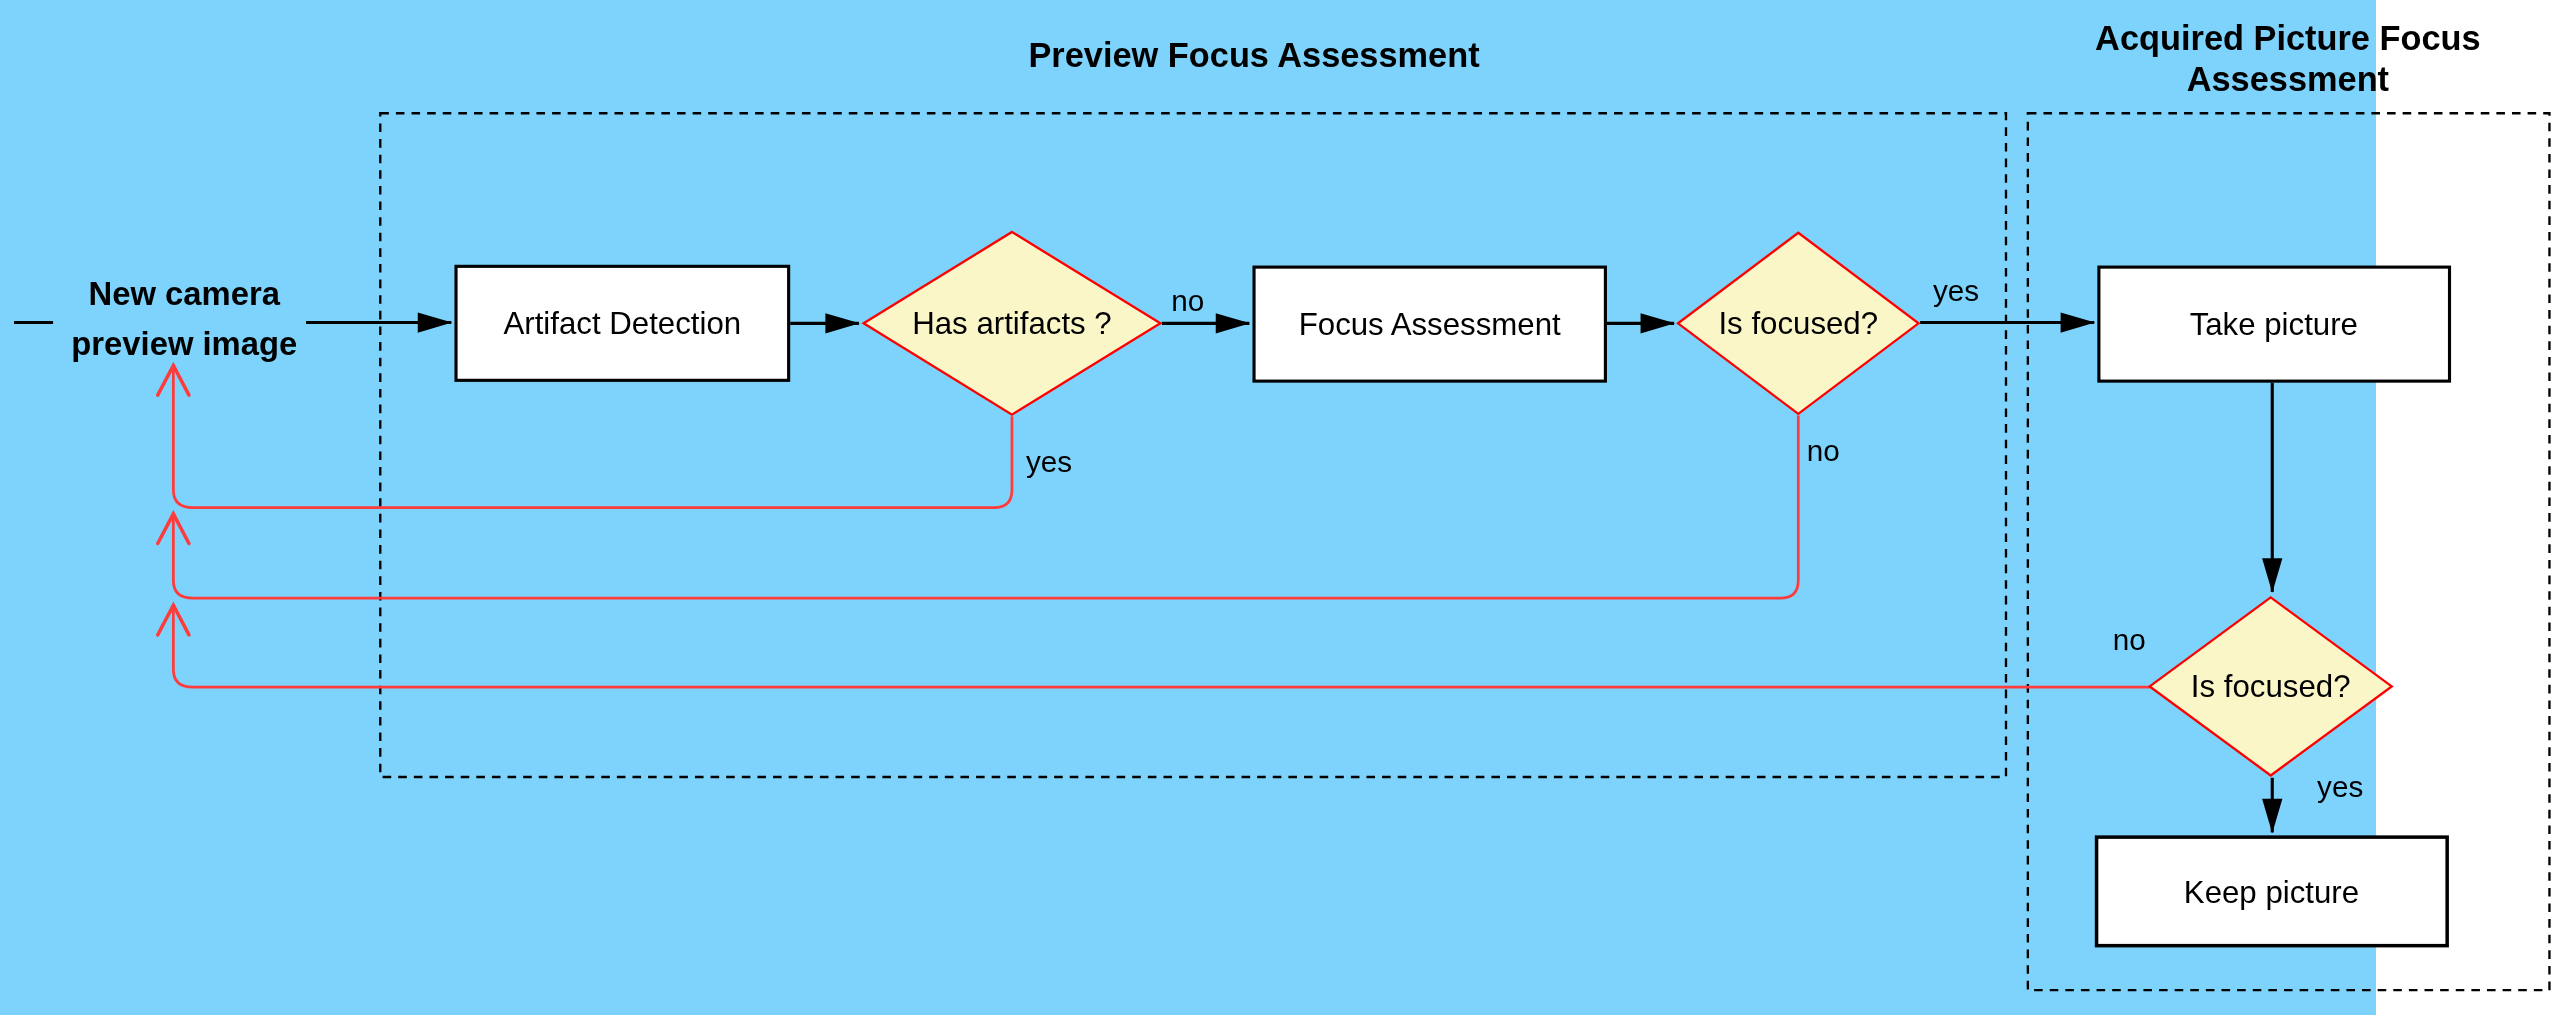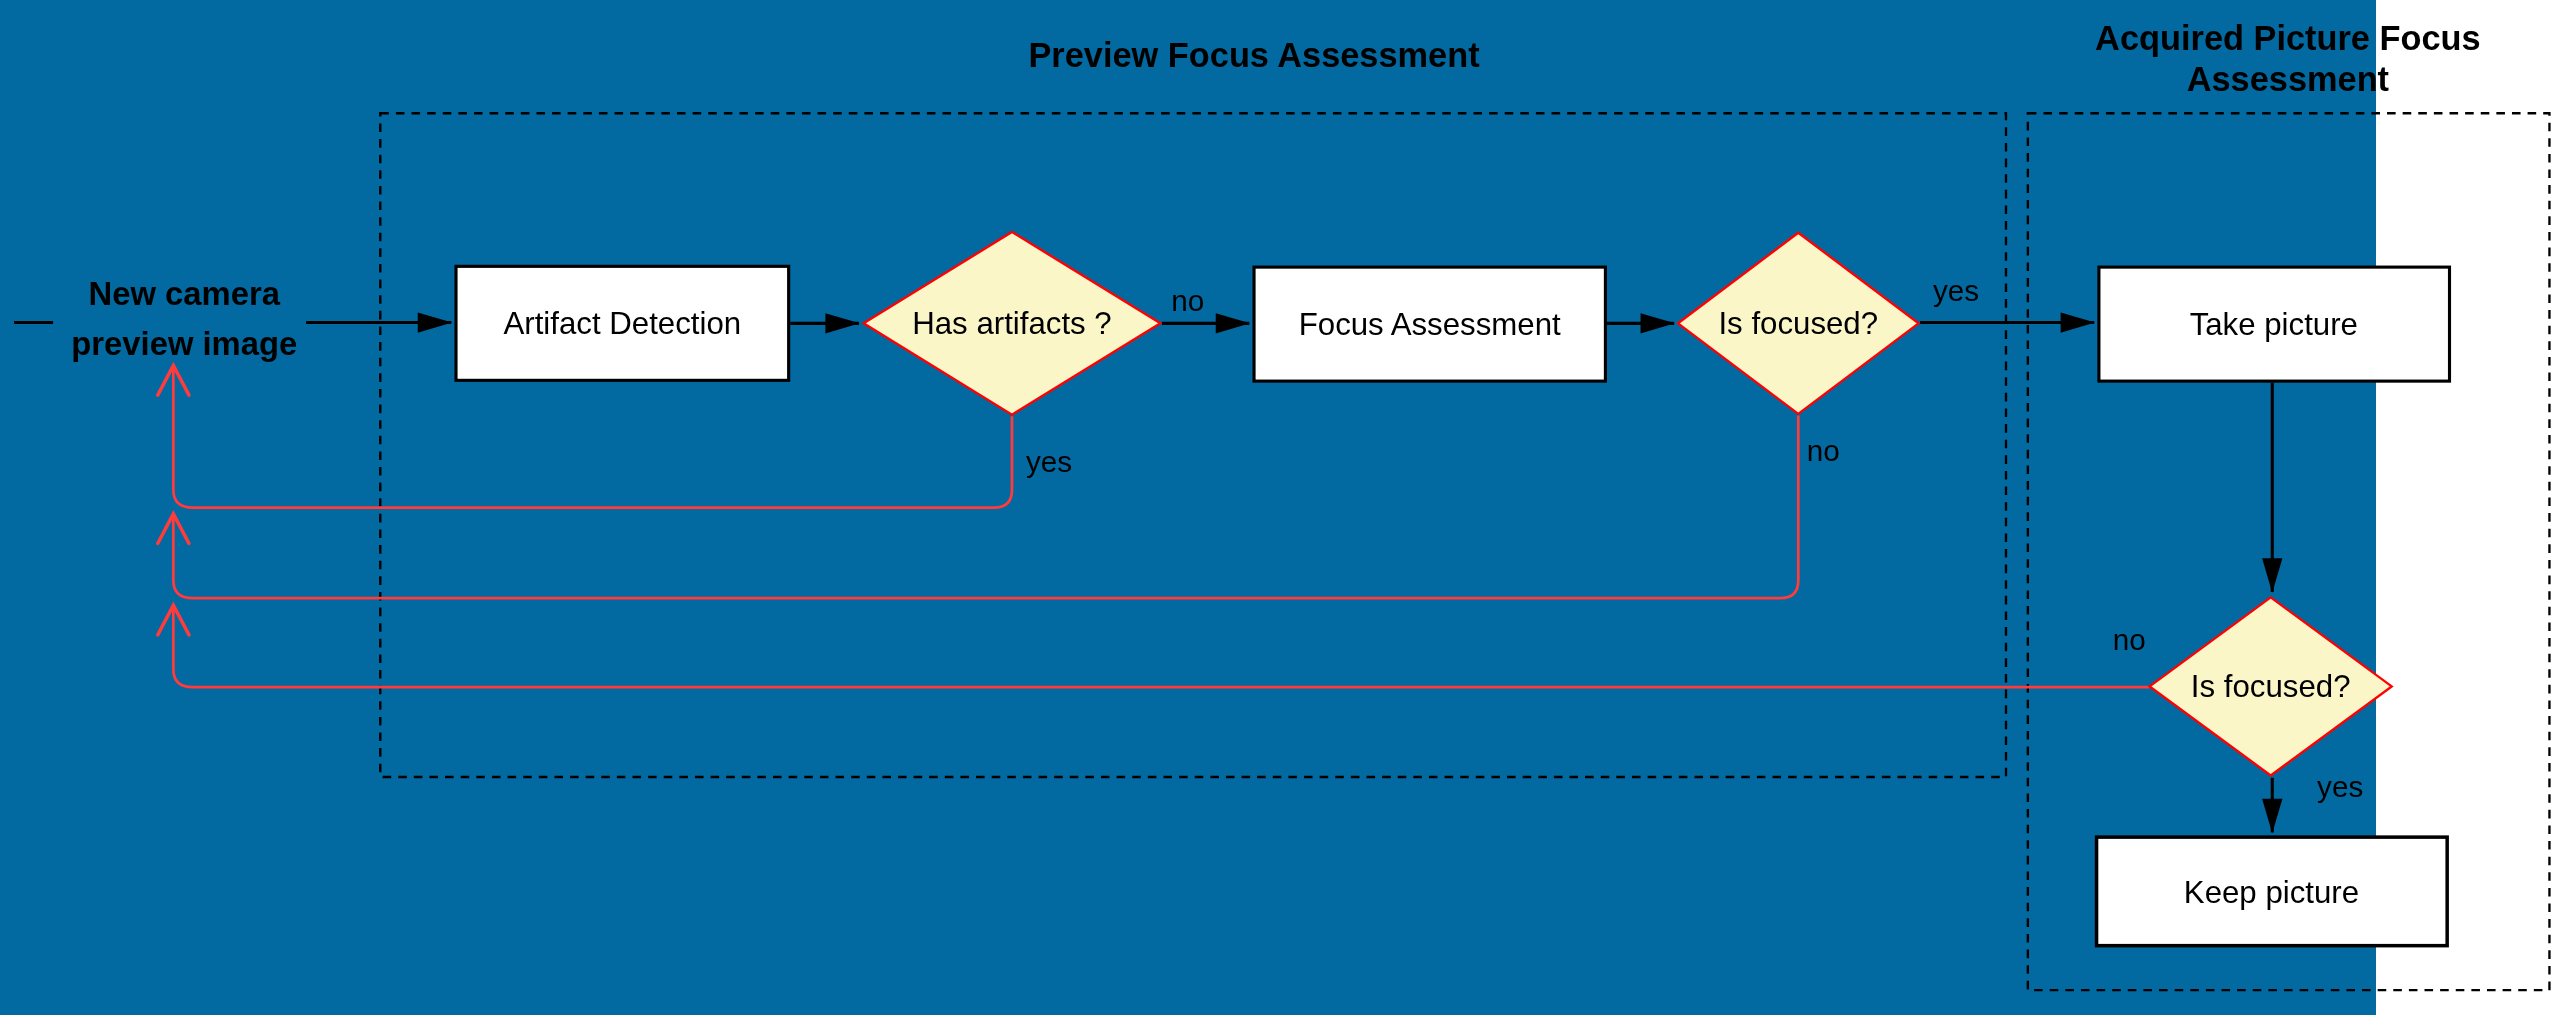--- a/index.html
+++ b/index.html
@@ -3,21 +3,21 @@
 <meta charset="utf-8">
 <style>
   html, body {
     margin: 0;
     padding: 0;
     background: #ffffff;
   }
   .canvas-wrap {
     width: 2376px;
     height: 1016px;
-    background: #0369a1;
+    background: #7dd3fc;
     position: relative;
   }
   svg { display: block; }
   svg text {
     font-family: "Liberation Sans", "DejaVu Sans", sans-serif;
     fill: #000000;
   }
   .node-label  { font-size: 40px; }
   .edge-label  { font-size: 38px; }
   .container-title { font-size: 44px; font-weight: bold; }

